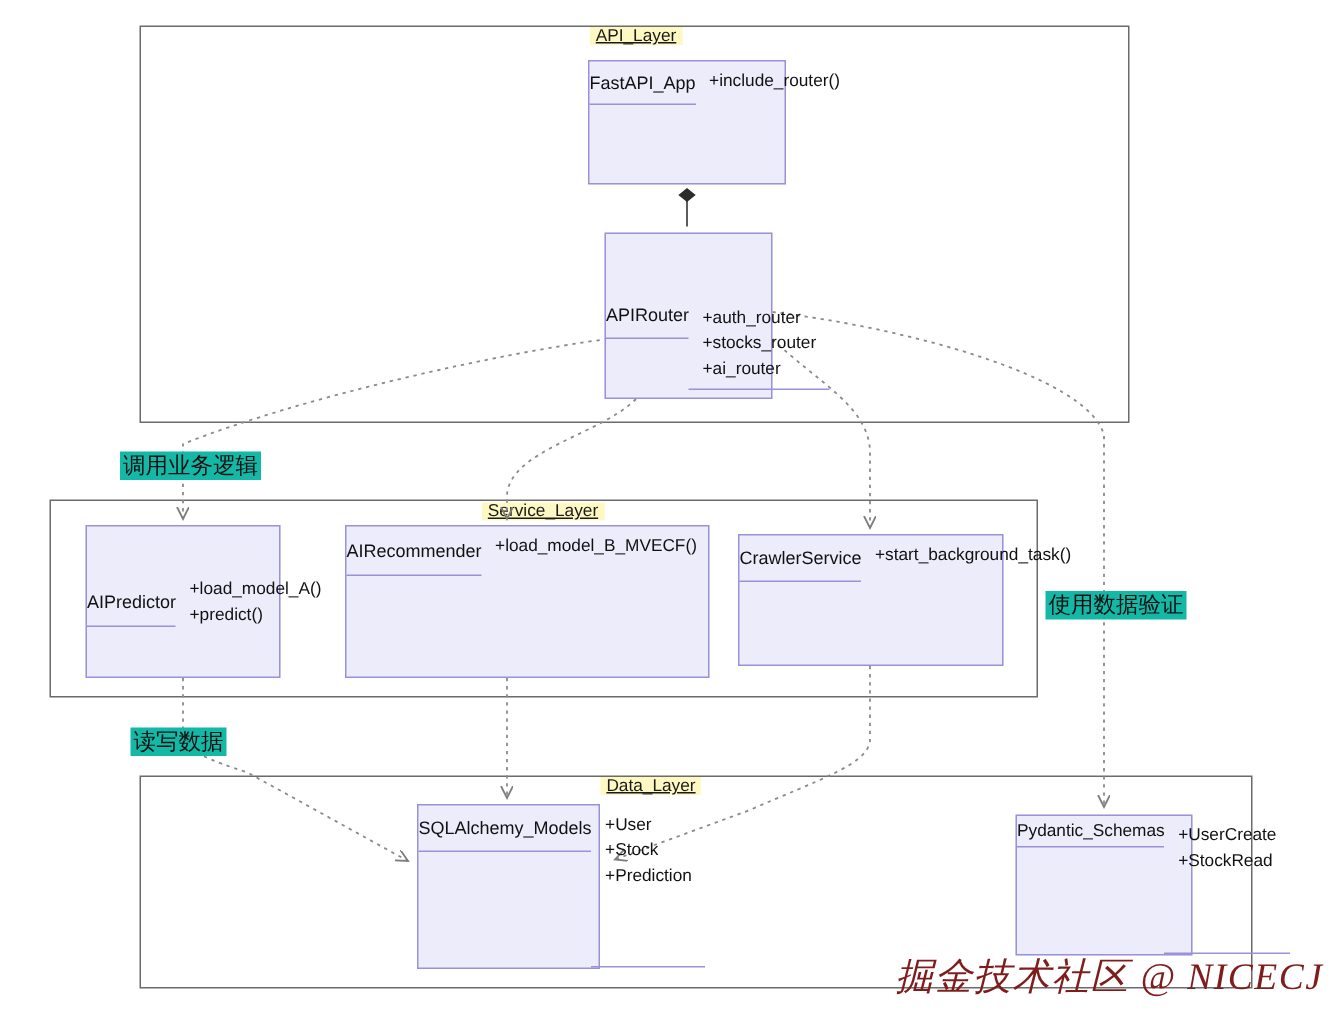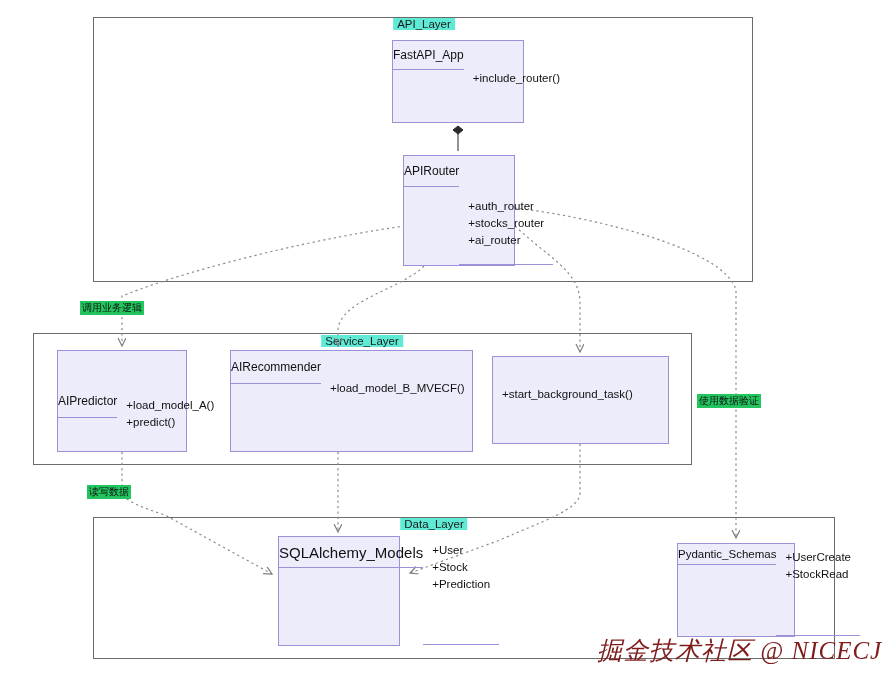--- a/index.html
+++ b/index.html
@@ -19,24 +19,25 @@
   .layer {
     position: absolute;
     border: 1.5px solid #6b6b6b;
     background: transparent;
     box-sizing: border-box;
   }
   .layer-label {
     position: absolute;
     font-size: 11.5px;
     color: #1a1a1a;
-    background: #5eead4;
+    background: #fef9c3;
     padding: 0 4px;
     white-space: nowrap;
     transform: translateX(-50%);
+    text-decoration: underline;
   }
   
   .uml {
     position: absolute;
     box-sizing: border-box;
     border: 1.3px solid #9a91d9;
     background: #ececfb;
     display: flex;
   }
   .uml .title {
@@ -52,34 +53,33 @@
   .uml .compart {
     box-sizing: border-box;
     border-bottom: 1.3px solid #9a91d9;
     padding: 5px 9px 4px 9px;
     font-size: 11.5px;
     color: #111111;
     line-height: 17px;
   }
   .uml .compart:last-child {
     border-bottom: none;
-    margin-top: 24px;
   }
   .uml .compart.empty {
     padding: 0;
   }
   .uml .member {
     white-space: nowrap;
   }
   
   .edge-label {
     position: absolute;
-    font-size: 10px;
+    font-size: 15px;
     color: #111111;
-    background: #22c55e;
+    background: #14b8a6;
     padding: 0 2px;
     white-space: nowrap;
   }
   
   .watermark {
     position: absolute;
     font-family: "Liberation Serif", "DejaVu Serif", serif;
     font-style: italic;
     font-size: 25px;
     color: #7f1d1d;
@@ -153,21 +153,21 @@
   </svg>
 
   <div class="uml" style="left:392px; top:40px; width:132px; height:83px;">
     <div class="title" style="height:29px;">FastAPI_App</div>
     <div class="compart empty" style="height:18px;"></div>
     <div class="compart">
       <div class="member">+include_router()</div>
     </div>
   </div>
 
-  <div class="uml" style="left:403px; top:155px; width:112px; height:111px;">
+  <div class="uml" style="left:403px; top:155px; width:112px; height:111px;align-items:center;">
     <div class="title" style="height:31px;">APIRouter</div>
     <div class="compart" style="flex:1;margin-top:37px;">
       <div class="member">+auth_router</div>
       <div class="member">+stocks_router</div>
       <div class="member">+ai_router</div>
     </div>
     <div class="compart empty" style="height:19px;"></div>
   </div>
 
   <div class="uml" style="left:57px; top:350px; width:130px; height:102px;align-items:center;">
@@ -181,28 +181,29 @@
 
   <div class="uml" style="left:230px; top:350px; width:243px; height:102px;">
     <div class="title" style="height:33px;">AIRecommender</div>
     <div class="compart empty" style="height:19px;"></div>
     <div class="compart">
       <div class="member">+load_model_B_MVECF()</div>
     </div>
   </div>
 
   <div class="uml" style="left:492px; top:356px; width:177px; height:88px;">
+    <div class="title" style="height:31px;">CrawlerService</div>
     <div class="compart empty" style="height:18px;"></div>
     <div class="compart">
       <div class="member">+start_background_task()</div>
     </div>
   </div>
 
   <div class="uml" style="left:278px; top:536px; width:122px; height:110px;">
-    <div class="title" style="height:31px; font-size:15px;">SQLAlchemy_Models</div>
+    <div class="title" style="height:31px; font-size:12px;">SQLAlchemy_Models</div>
     <div class="compart" style="flex:1;">
       <div class="member">+User</div>
       <div class="member">+Stock</div>
       <div class="member">+Prediction</div>
     </div>
     <div class="compart empty" style="height:18px;"></div>
   </div>
 
   <div class="uml" style="left:677px; top:543px; width:118px; height:94px;">
     <div class="title" style="height:21px; font-size:11.5px;">Pydantic_Schemas</div>

